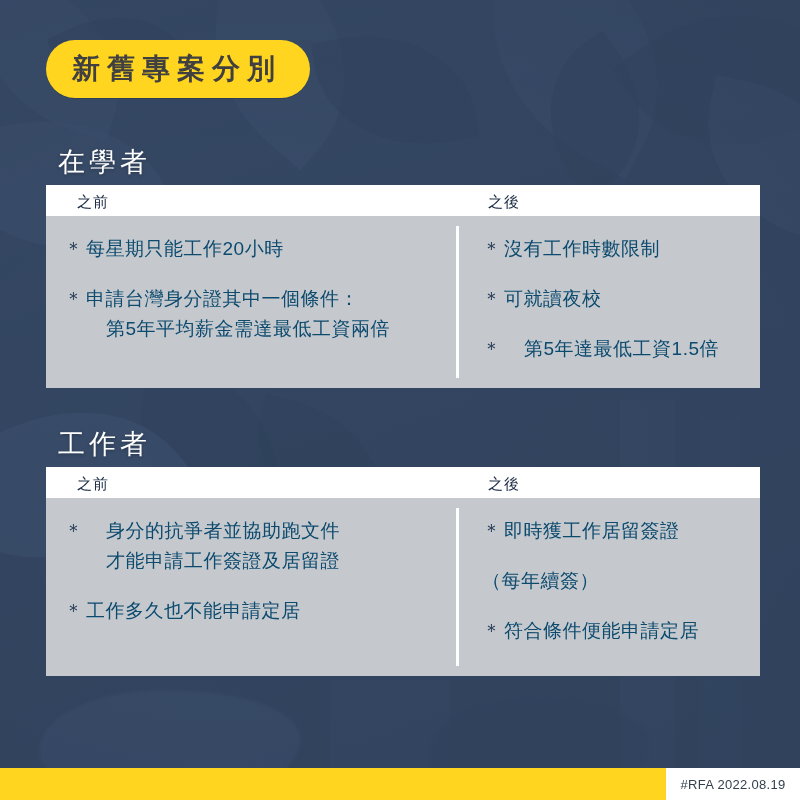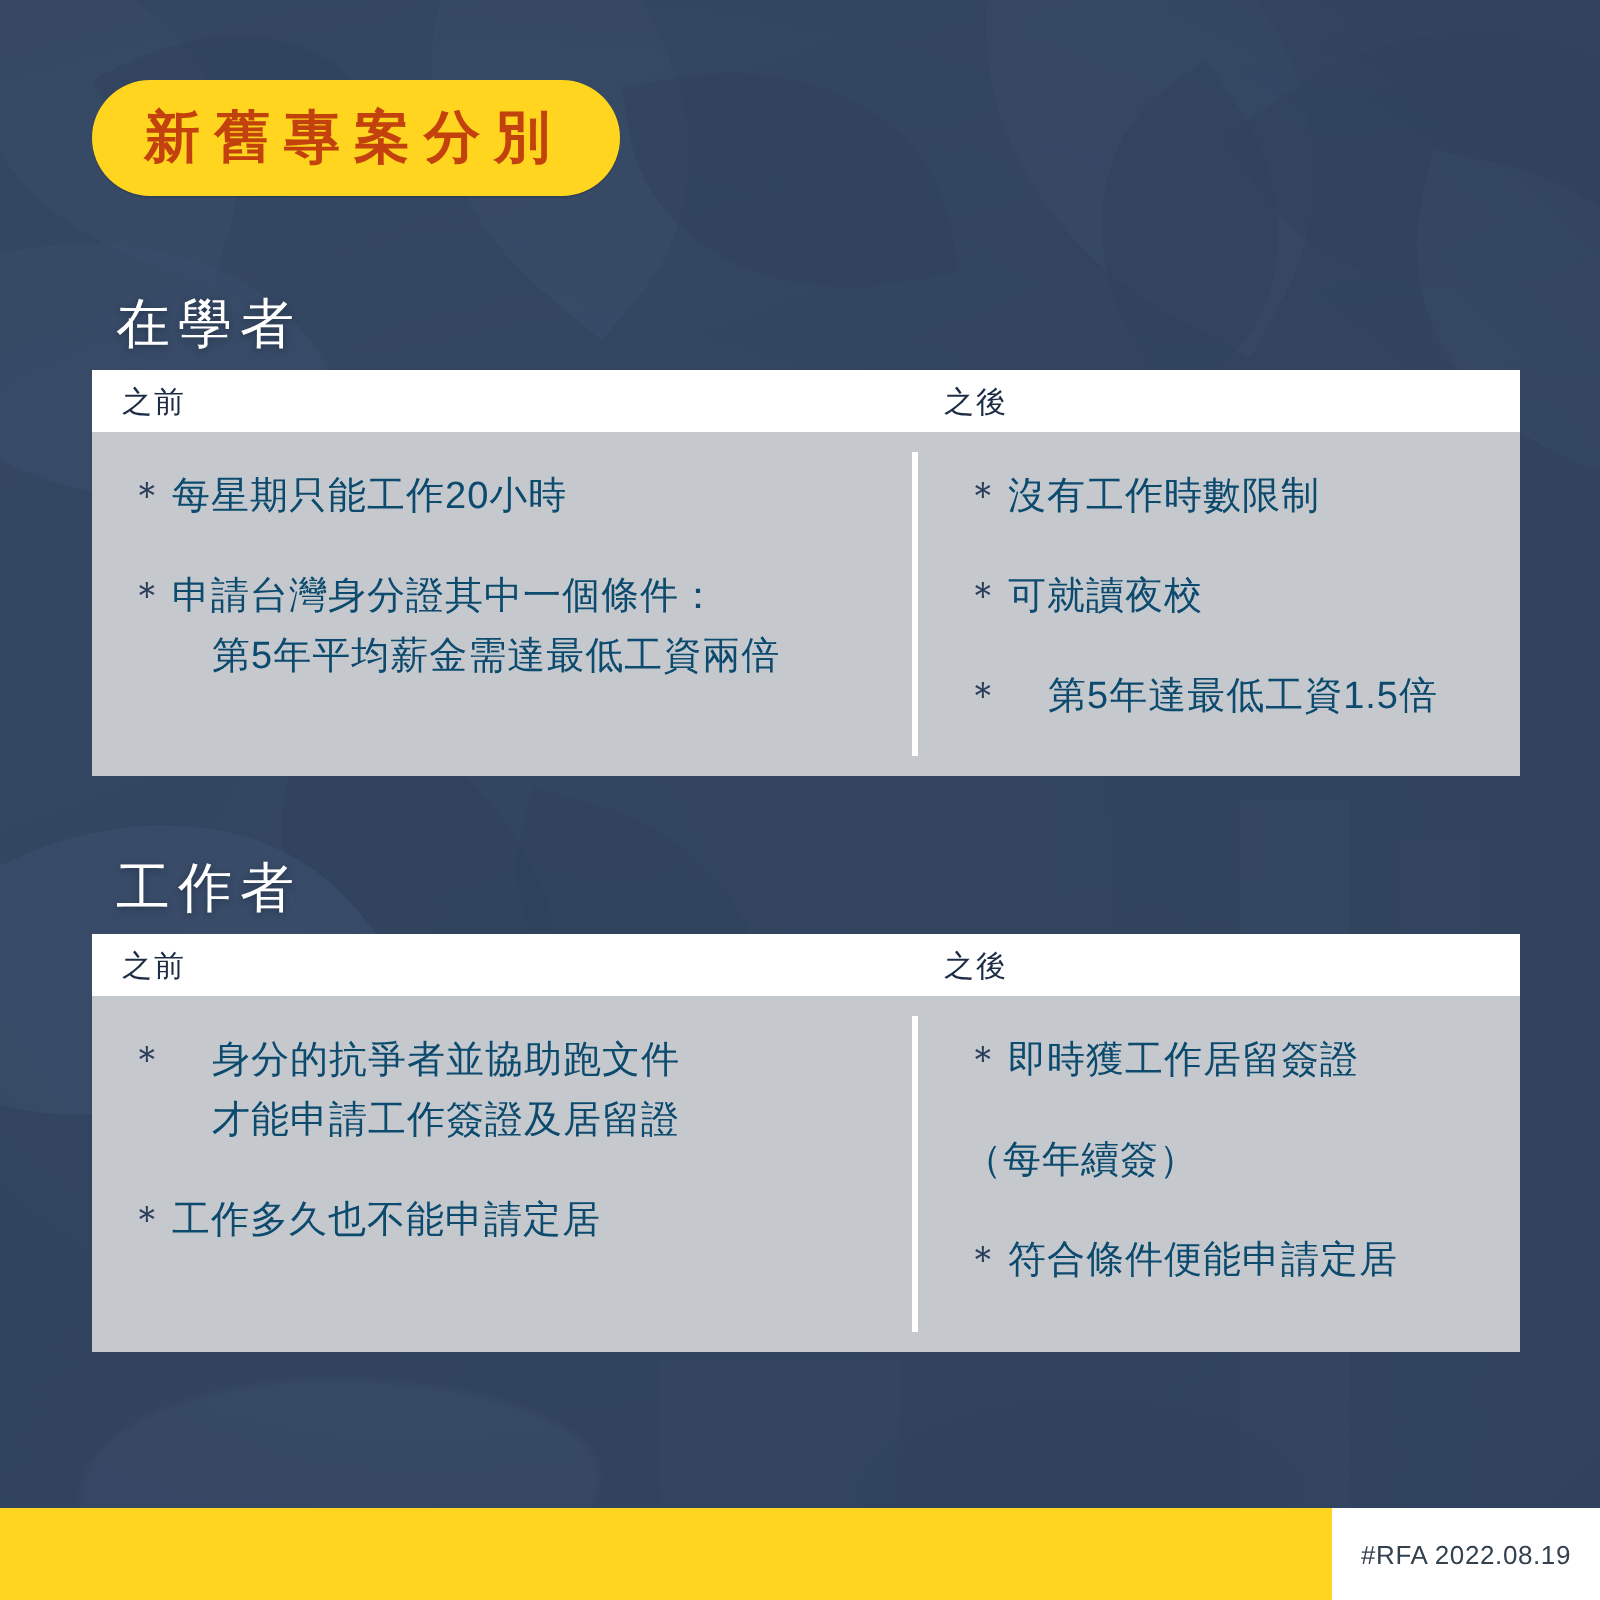--- a/index.html
+++ b/index.html
@@ -83,21 +83,21 @@
     align-items: center;
     padding: 0 26px;
     background: #ffd51f;
     border-radius: 32px;
     box-shadow: 0 1px 0 rgba(0,0,0,.12);
   }
   .title-pill .t {
     font-size: 28px;
     font-weight: bold;
     letter-spacing: 7px;
-    color: #c2410c;
+    color: #404040;
     line-height: 1;
     white-space: nowrap;
     padding-right: 2px;
   }
 
   
   .section {
     position: absolute;
     left: 46px;
     width: 714px;
@@ -125,21 +125,21 @@
     background: #ffffff;
     height: 30px;
     align-items: center;
   }
   .th {
     font-size: 15px;
     color: #1c2c44;
     letter-spacing: 1px;
     line-height: 1;
   }
-  .th.before { width: 410px; padding-left: 15px; box-sizing: border-box; }
+  .th.before { width: 410px; padding-left: 15px; box-sizing: border-box; margin-left: 16px; }
   .th.after  { flex: 1; padding-left: 16px; box-sizing: border-box; }
 
   .tbody {
     display: flex;
     position: relative;
     background: #c5c9ce;
   }
   .tbody::after {
     
     content: "";
@@ -185,21 +185,21 @@
   }
   .bullet .line.indent { padding-left: 20px; }
   .bullet.noindent .star { visibility: hidden; width: 0; }
 
   
   .footer {
     position: absolute;
     left: 0;
     right: 0;
     bottom: 0;
-    height: 46px;
+    height: 32px;
     display: flex;
     margin-top: 20px;
   }
   .footer-bar {
     width: 666px;
     background: #ffd51f;
   }
   .footer-credit {
     flex: 1;
     background: #ffffff;

